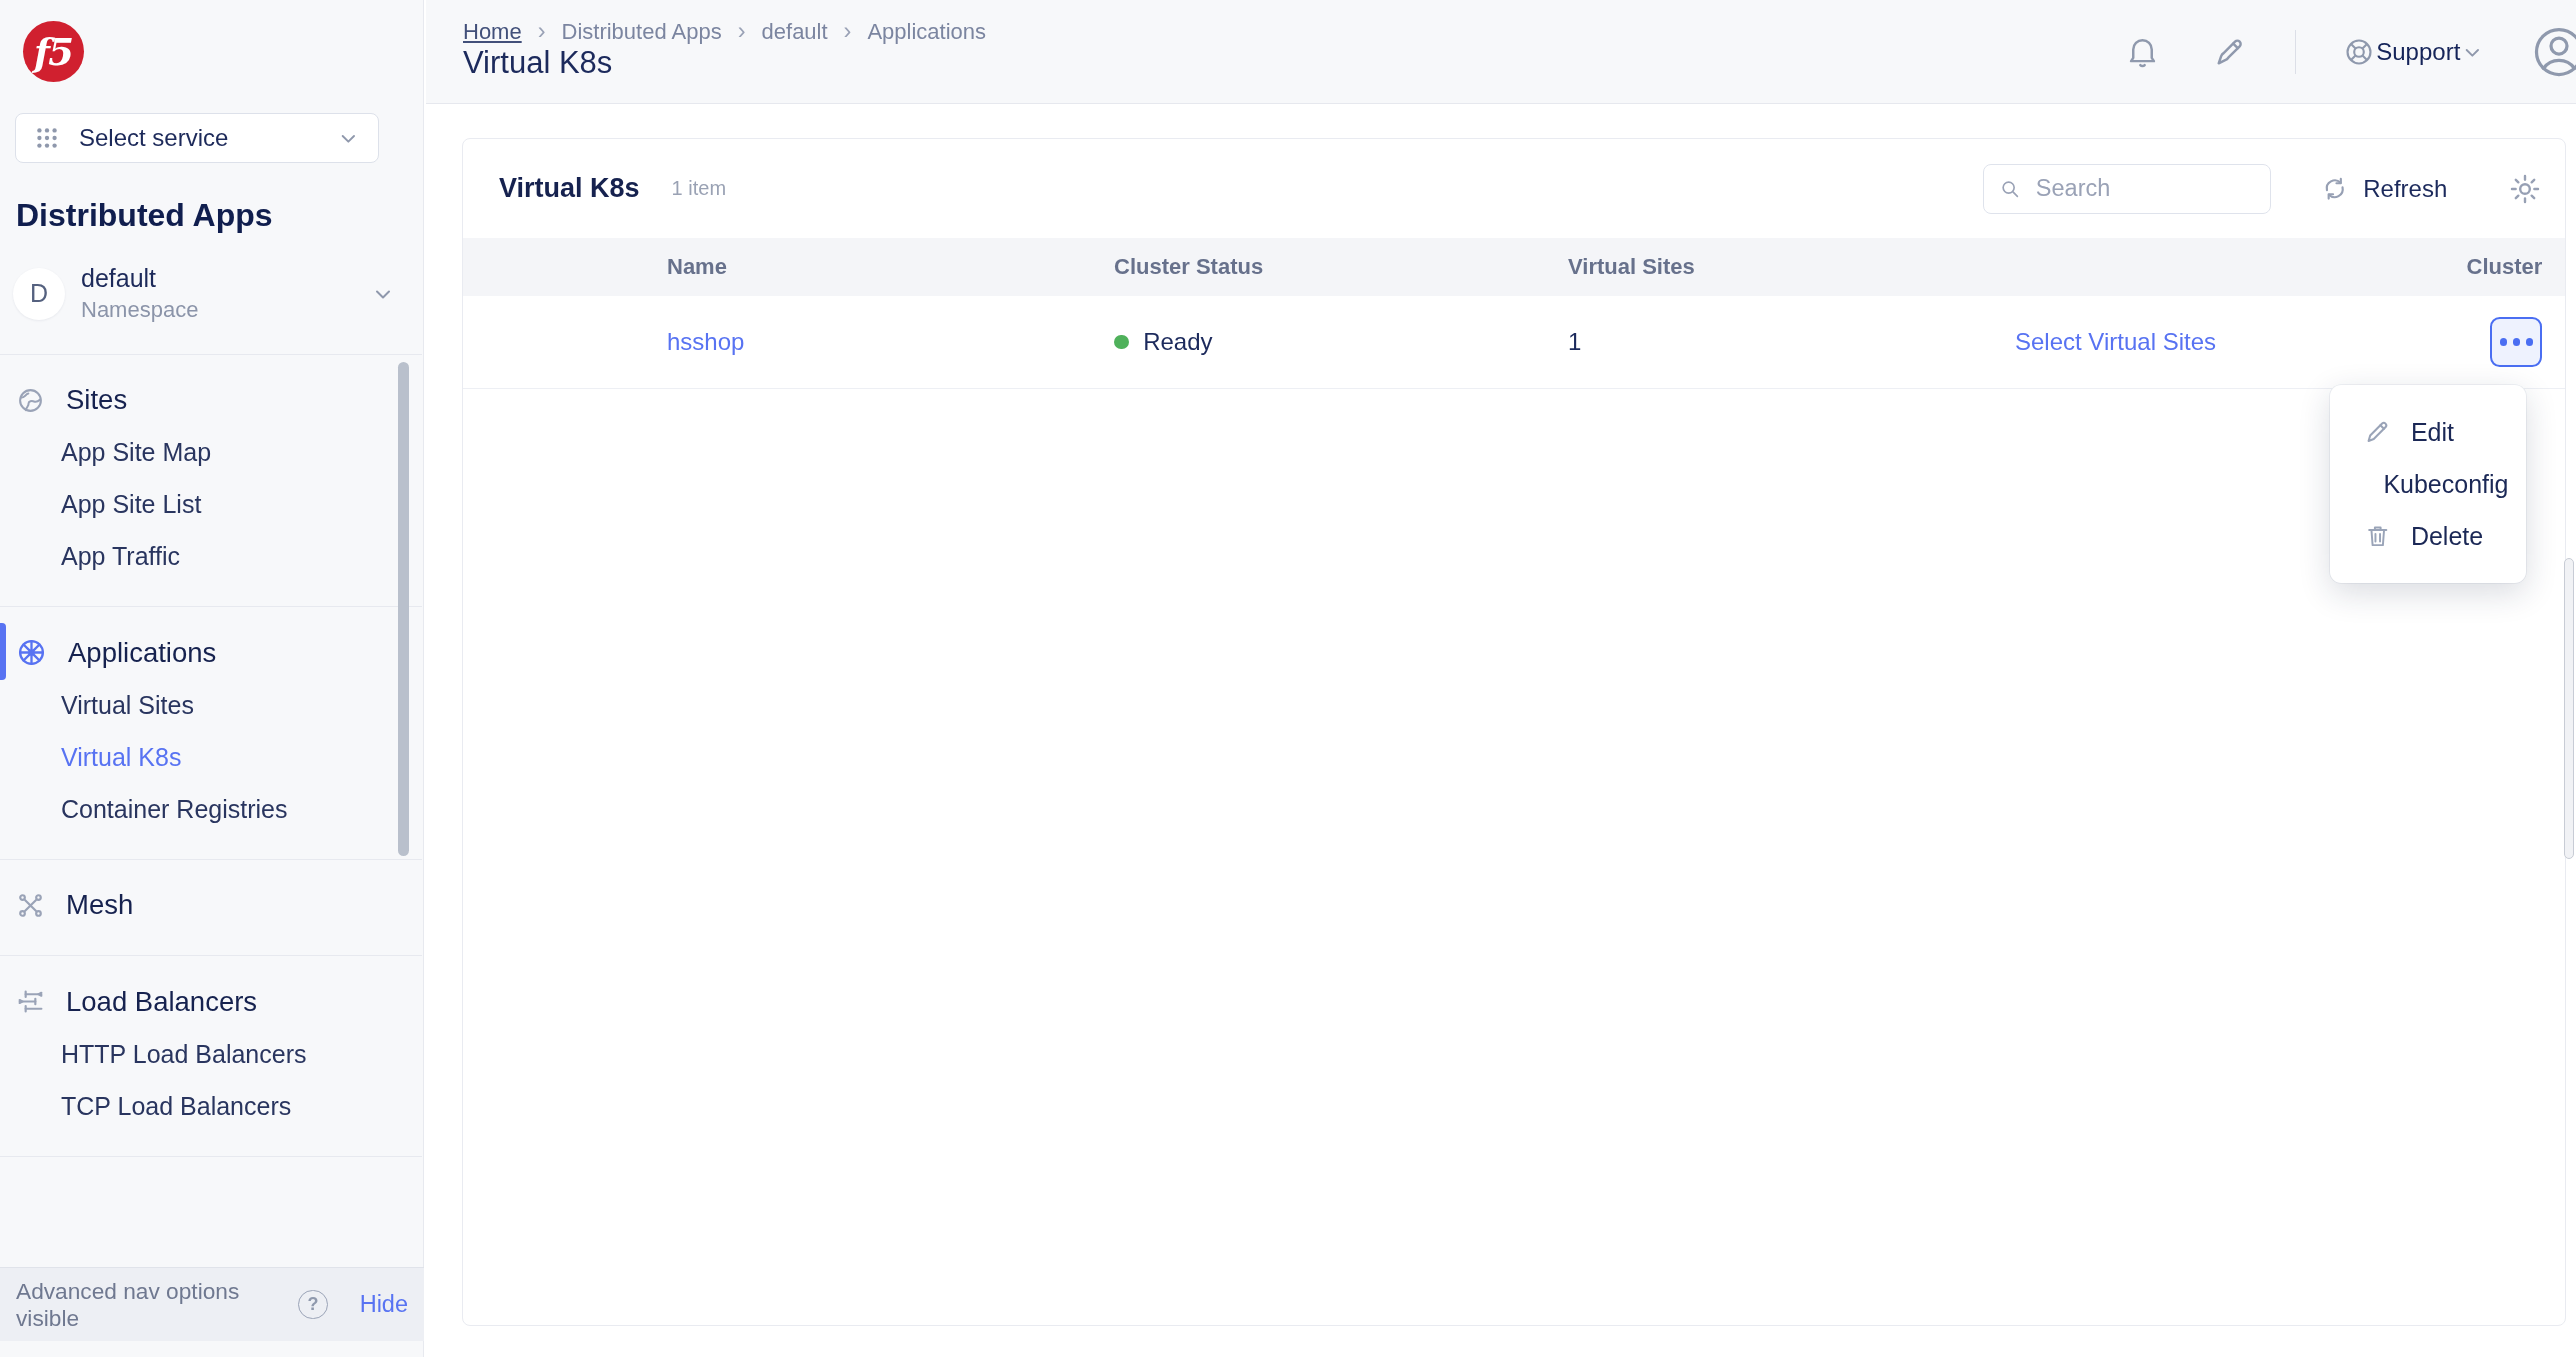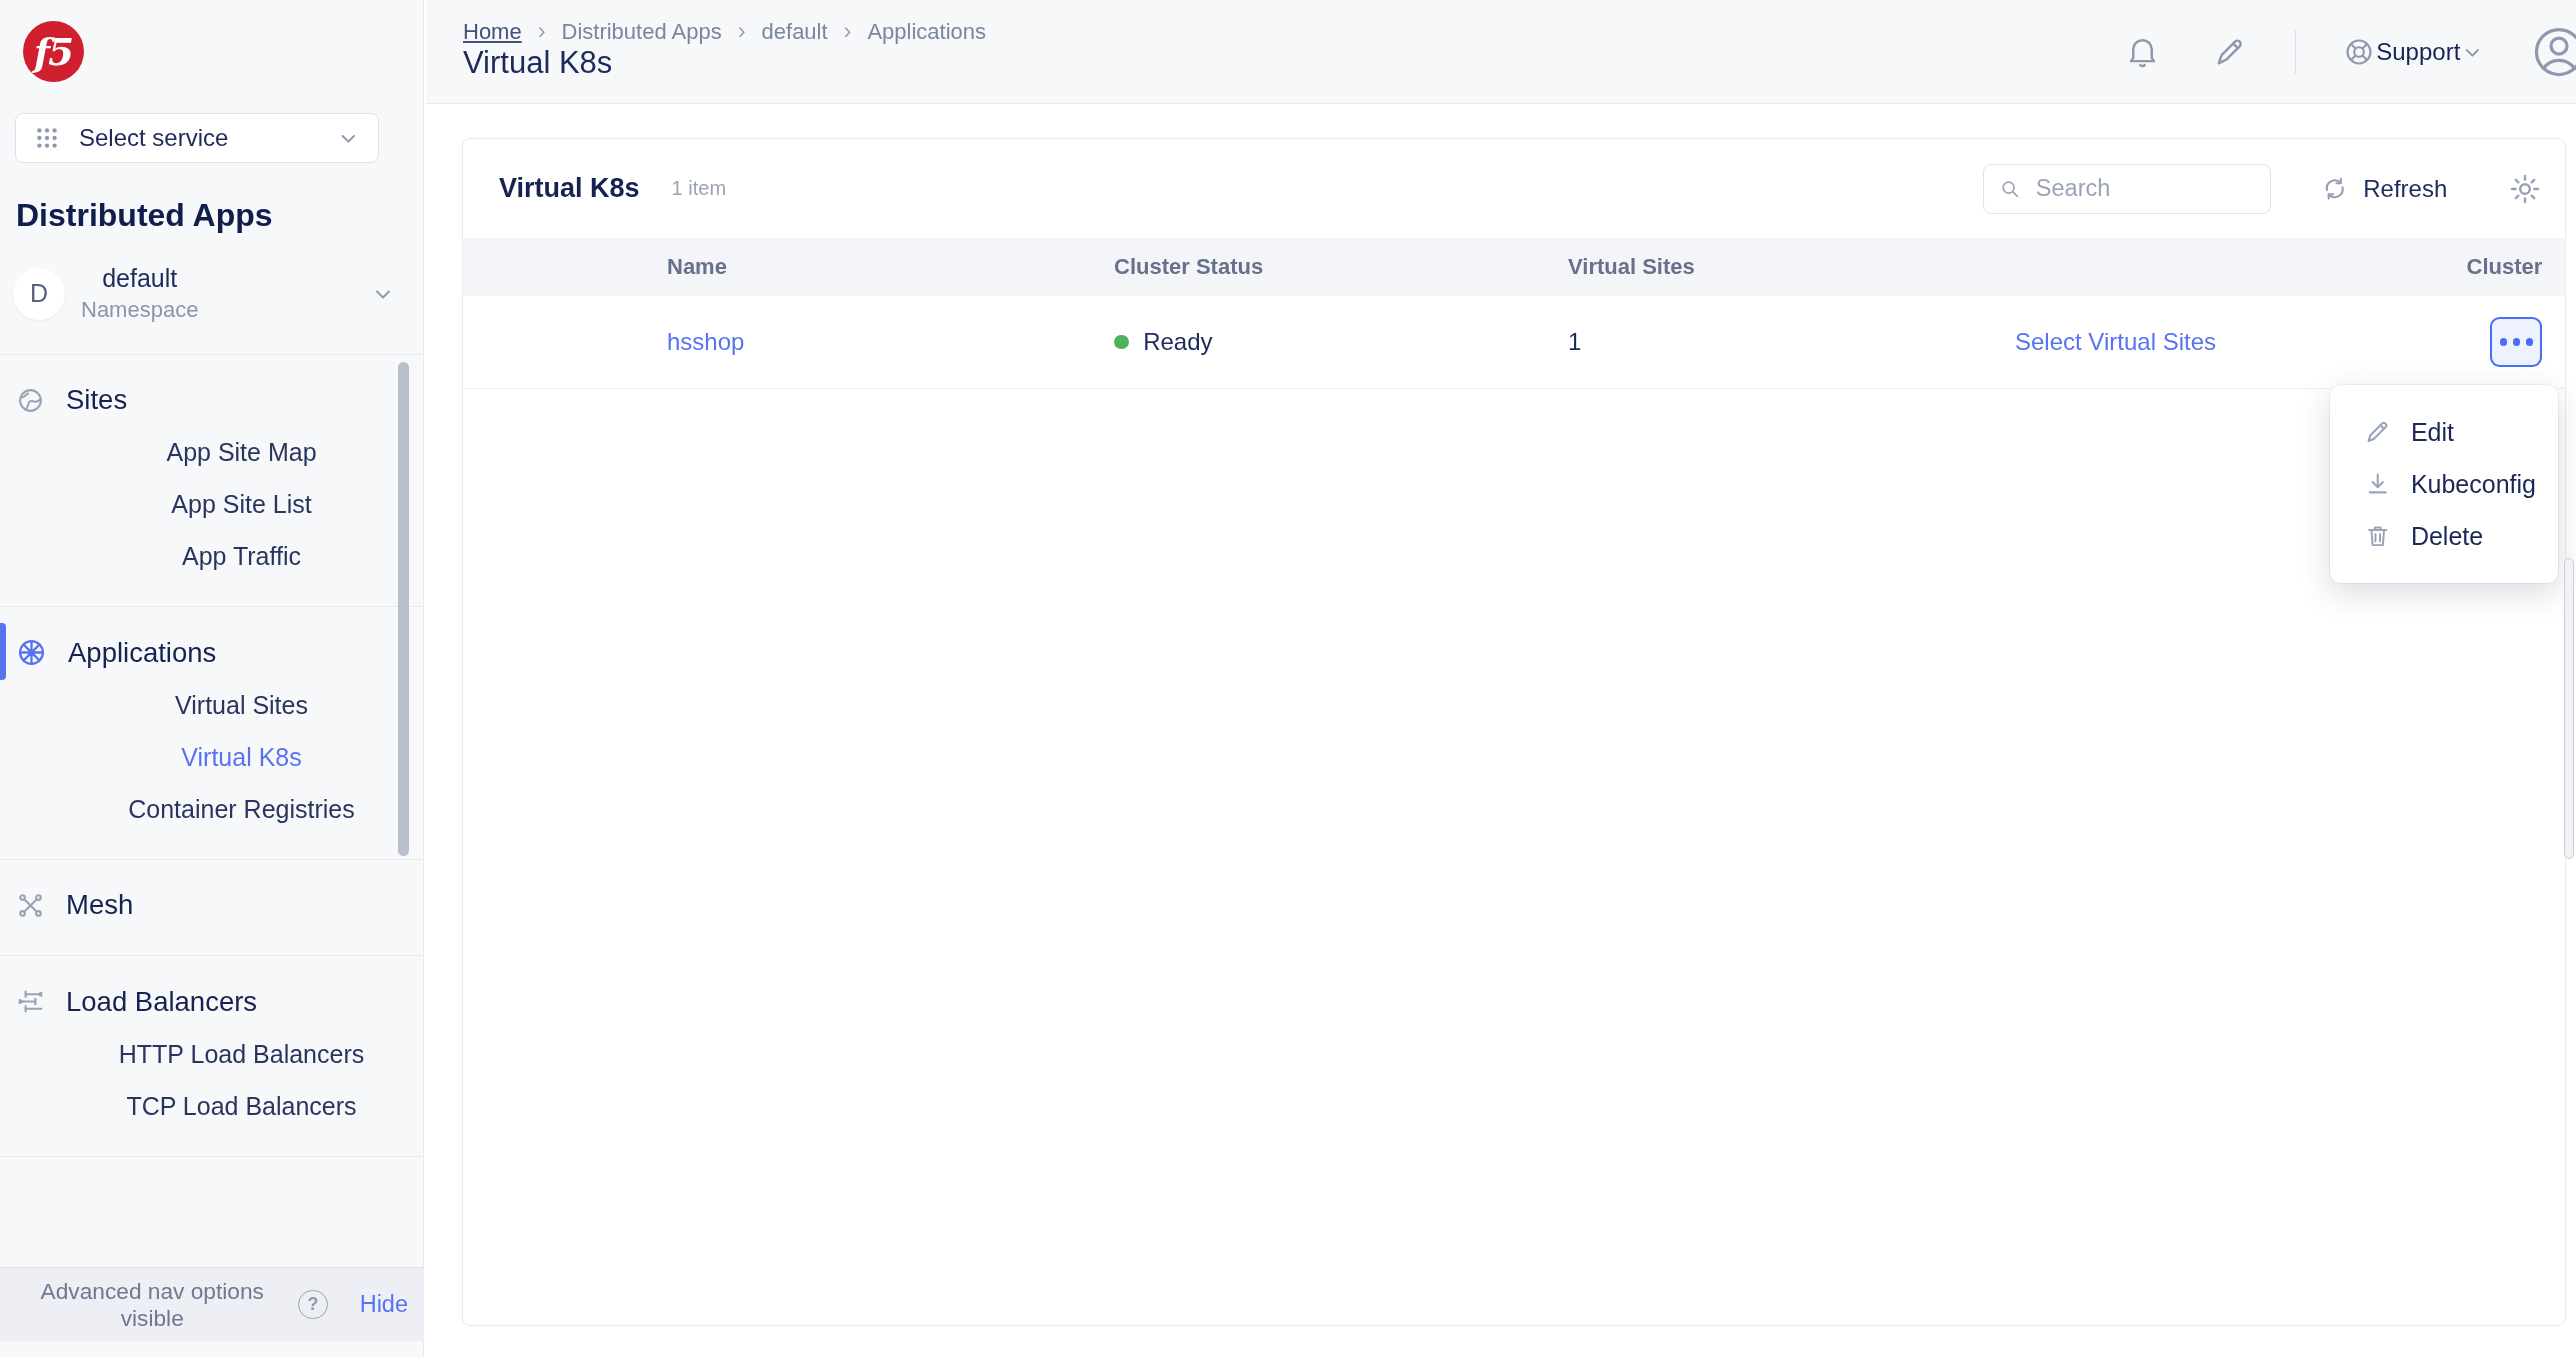--- a/index.html
+++ b/index.html
@@ -2,21 +2,21 @@
 <html style="font-size:13px"><head>
 <meta charset="utf-8">
 <style>
   html,body{margin:0;padding:0;background:#fff;}
   .page{position:relative;width:2576px;height:1358px;background:#ffffff;
         font-family:"Liberation Sans",sans-serif;overflow:hidden;-webkit-font-smoothing:antialiased;}
   svg{display:block;}
   a{text-decoration:none;cursor:pointer;}
 
   
-  .sidebar{position:absolute;left:0;top:0;width:424px;height:1358px;background:#f7f8fa;border-right:1.6px solid #e7e9ef;box-sizing:border-box;text-align:center;}
+  .sidebar{position:absolute;left:0;top:0;width:424px;height:1358px;background:#f7f8fa;border-right:1.6px solid #e7e9ef;box-sizing:border-box;}
   .logo{position:absolute;left:22.7px;top:21px;width:61px;height:61px;border-radius:50%;background:#d0202f;color:#fff;
         font-family:"DejaVu Serif",serif;font-style:italic;font-weight:700;font-size:37px;
         display:flex;align-items:center;justify-content:center;letter-spacing:-1.6px;}
   .service-select{position:absolute;left:14.6px;top:113px;width:364px;height:50px;background:#fff;border:1.6px solid #dde1ea;border-radius:8px;
         display:flex;align-items:center;gap:19.4px;padding:0 18px;font-size:24px;color:#1d2a5a;box-sizing:border-box;cursor:pointer;}
   .service-select .chev{margin-left:auto;}
   .side-title{position:absolute;left:16px;top:197px;font-size:32px;font-weight:800;color:#101e4e;margin:0;}
   .ns-row{position:absolute;left:13px;top:265px;width:392px;height:57px;display:flex;align-items:center;cursor:pointer;}
   .ns-avatar{width:52px;height:52px;border-radius:50%;background:#ffffff;color:#55617f;font-size:25px;
         display:flex;align-items:center;justify-content:center;box-shadow:0 0.8px 2.4px rgba(30,40,80,.08);}
@@ -74,21 +74,21 @@
         padding-left:204px;padding-right:22.7px;border-bottom:1.6px solid #edeff4;font-size:24px;color:#1c2a5c;}
   .cell-link{color:#5873f2;font-size:24px;}
   .status{display:flex;align-items:center;gap:14.6px;}
   .status-dot{width:14.6px;height:14.6px;border-radius:50%;background:#4fb15b;}
   .cell-actions{justify-self:end;}
   .dots-btn{width:52px;height:50px;border:2.4px solid #4a6ef2;border-radius:9.7px;background:#eef2fe;
         display:flex;align-items:center;justify-content:center;gap:5.7px;cursor:pointer;box-sizing:border-box;}
   .dots-btn i{width:7.3px;height:7.3px;border-radius:50%;background:#4a6ef2;display:block;}
 
   
-  .menu{position:absolute;left:2330px;top:385px;width:228px;background:#fff;border-radius:11.3px;
+  .menu{position:absolute;left:2330px;top:385px;width:196px;background:#fff;border-radius:11.3px;
         box-shadow:0 9.7px 32px rgba(25,35,70,.16),0 0 0 0.8px #eef0f4;padding:21px 0;box-sizing:border-box;}
   .menu-item{display:flex;align-items:center;gap:19.4px;height:52px;padding:0 19.4px 0 34px;font-size:25px;color:#1b2856;cursor:pointer;}
   .menu-item .micon{color:#9aa4b8;}
 
   .page-scrollbar{position:absolute;right:1.6px;top:558px;width:10.5px;height:301px;background:#f1f2f5;border:0.8px solid #c8ccd5;border-radius:5.7px;box-sizing:border-box;}
 </style>
 </head>
 <body>
 
 <div class="page">

